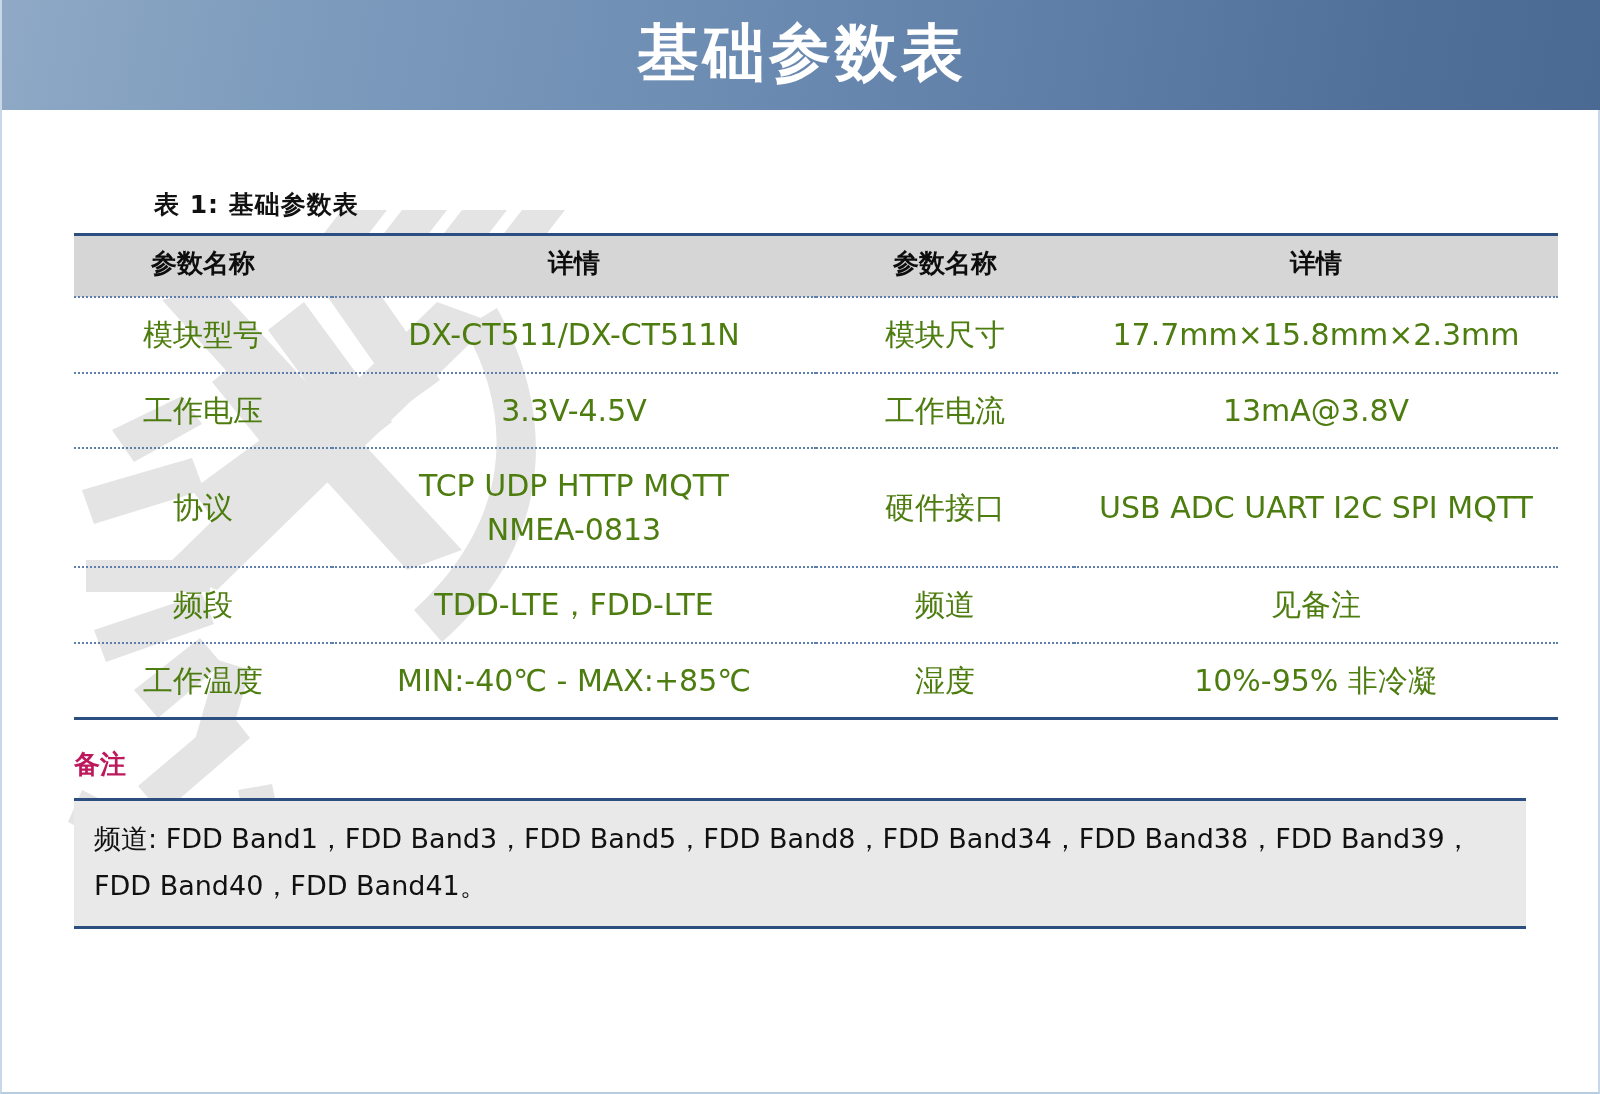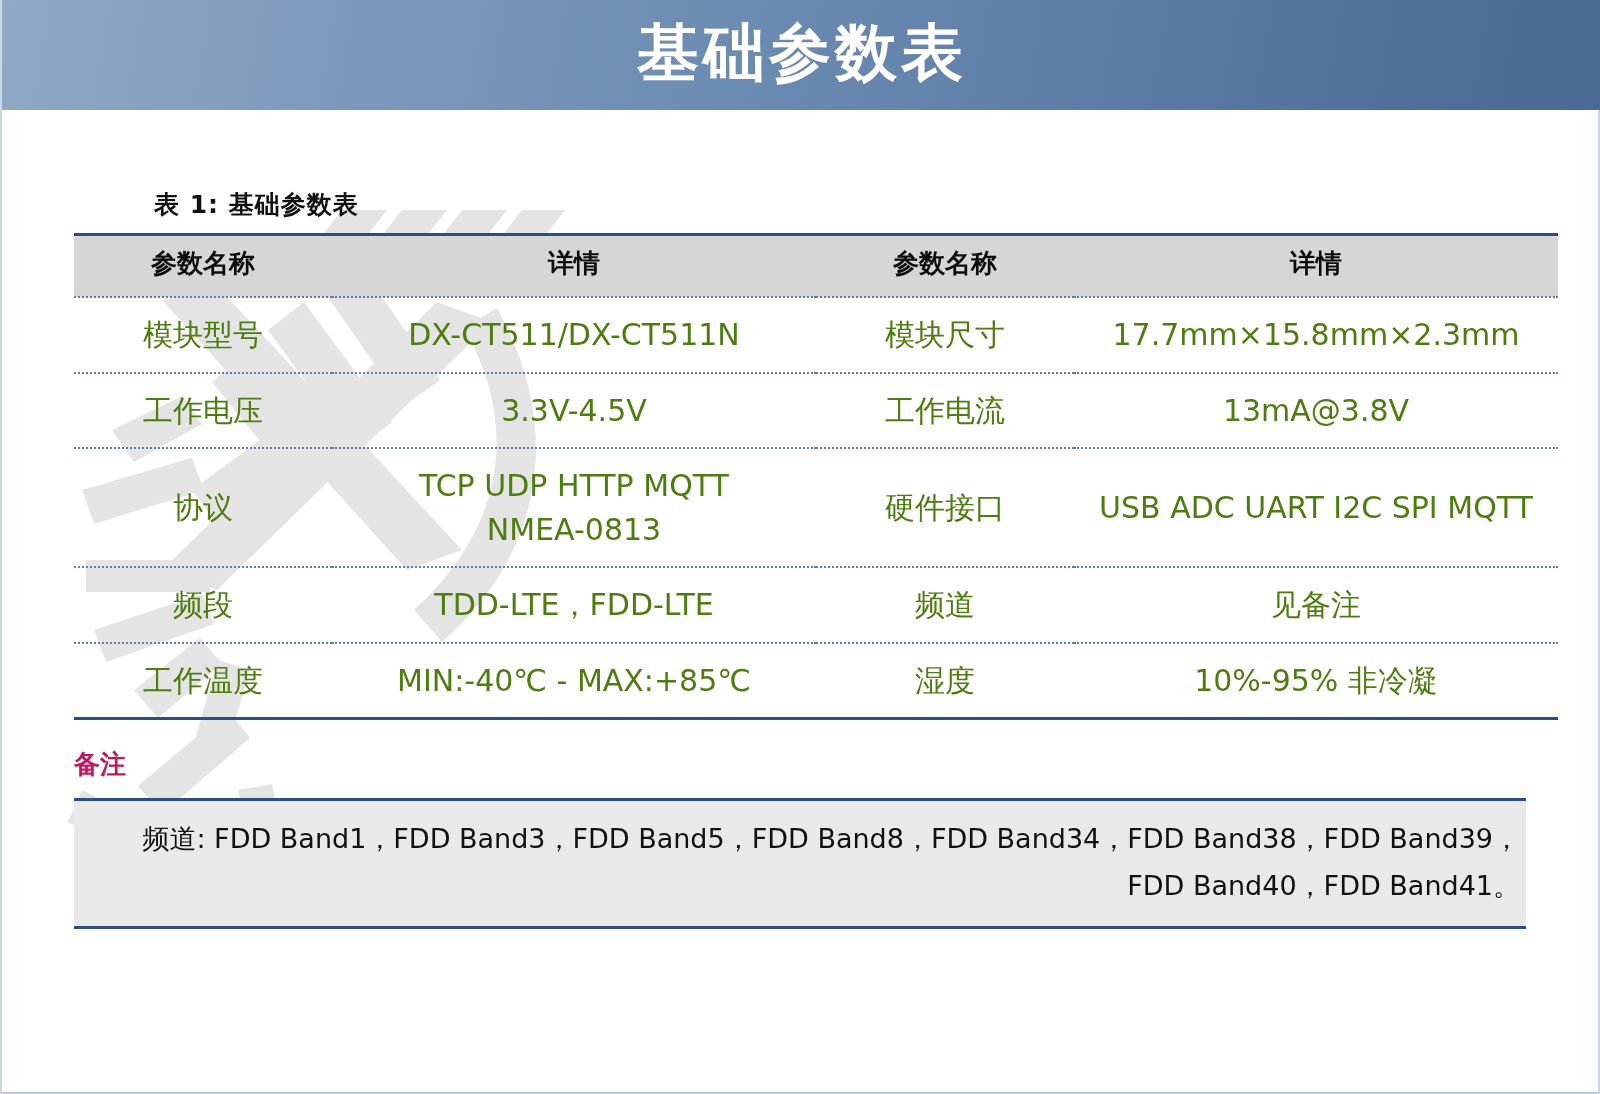--- a/index.html
+++ b/index.html
@@ -128,21 +128,20 @@
     width: 1452px;
     box-sizing: border-box;
     background: #e9e9e9;
     border-top: 3px solid #2b4f81;
     border-bottom: 3px solid #2b4f81;
     padding: 14px 6px 16px 20px;
     font-size: 27px;
     color: #111;
     line-height: 1.75;
     font-family: "DejaVu Sans", "Liberation Sans", sans-serif;
-    text-align: right;
   }
 </style>
 </head>
 <body>
 
 <div id="page">
 
   <div id="banner">
     <div id="banner-title">基础参数表</div>
   </div>

